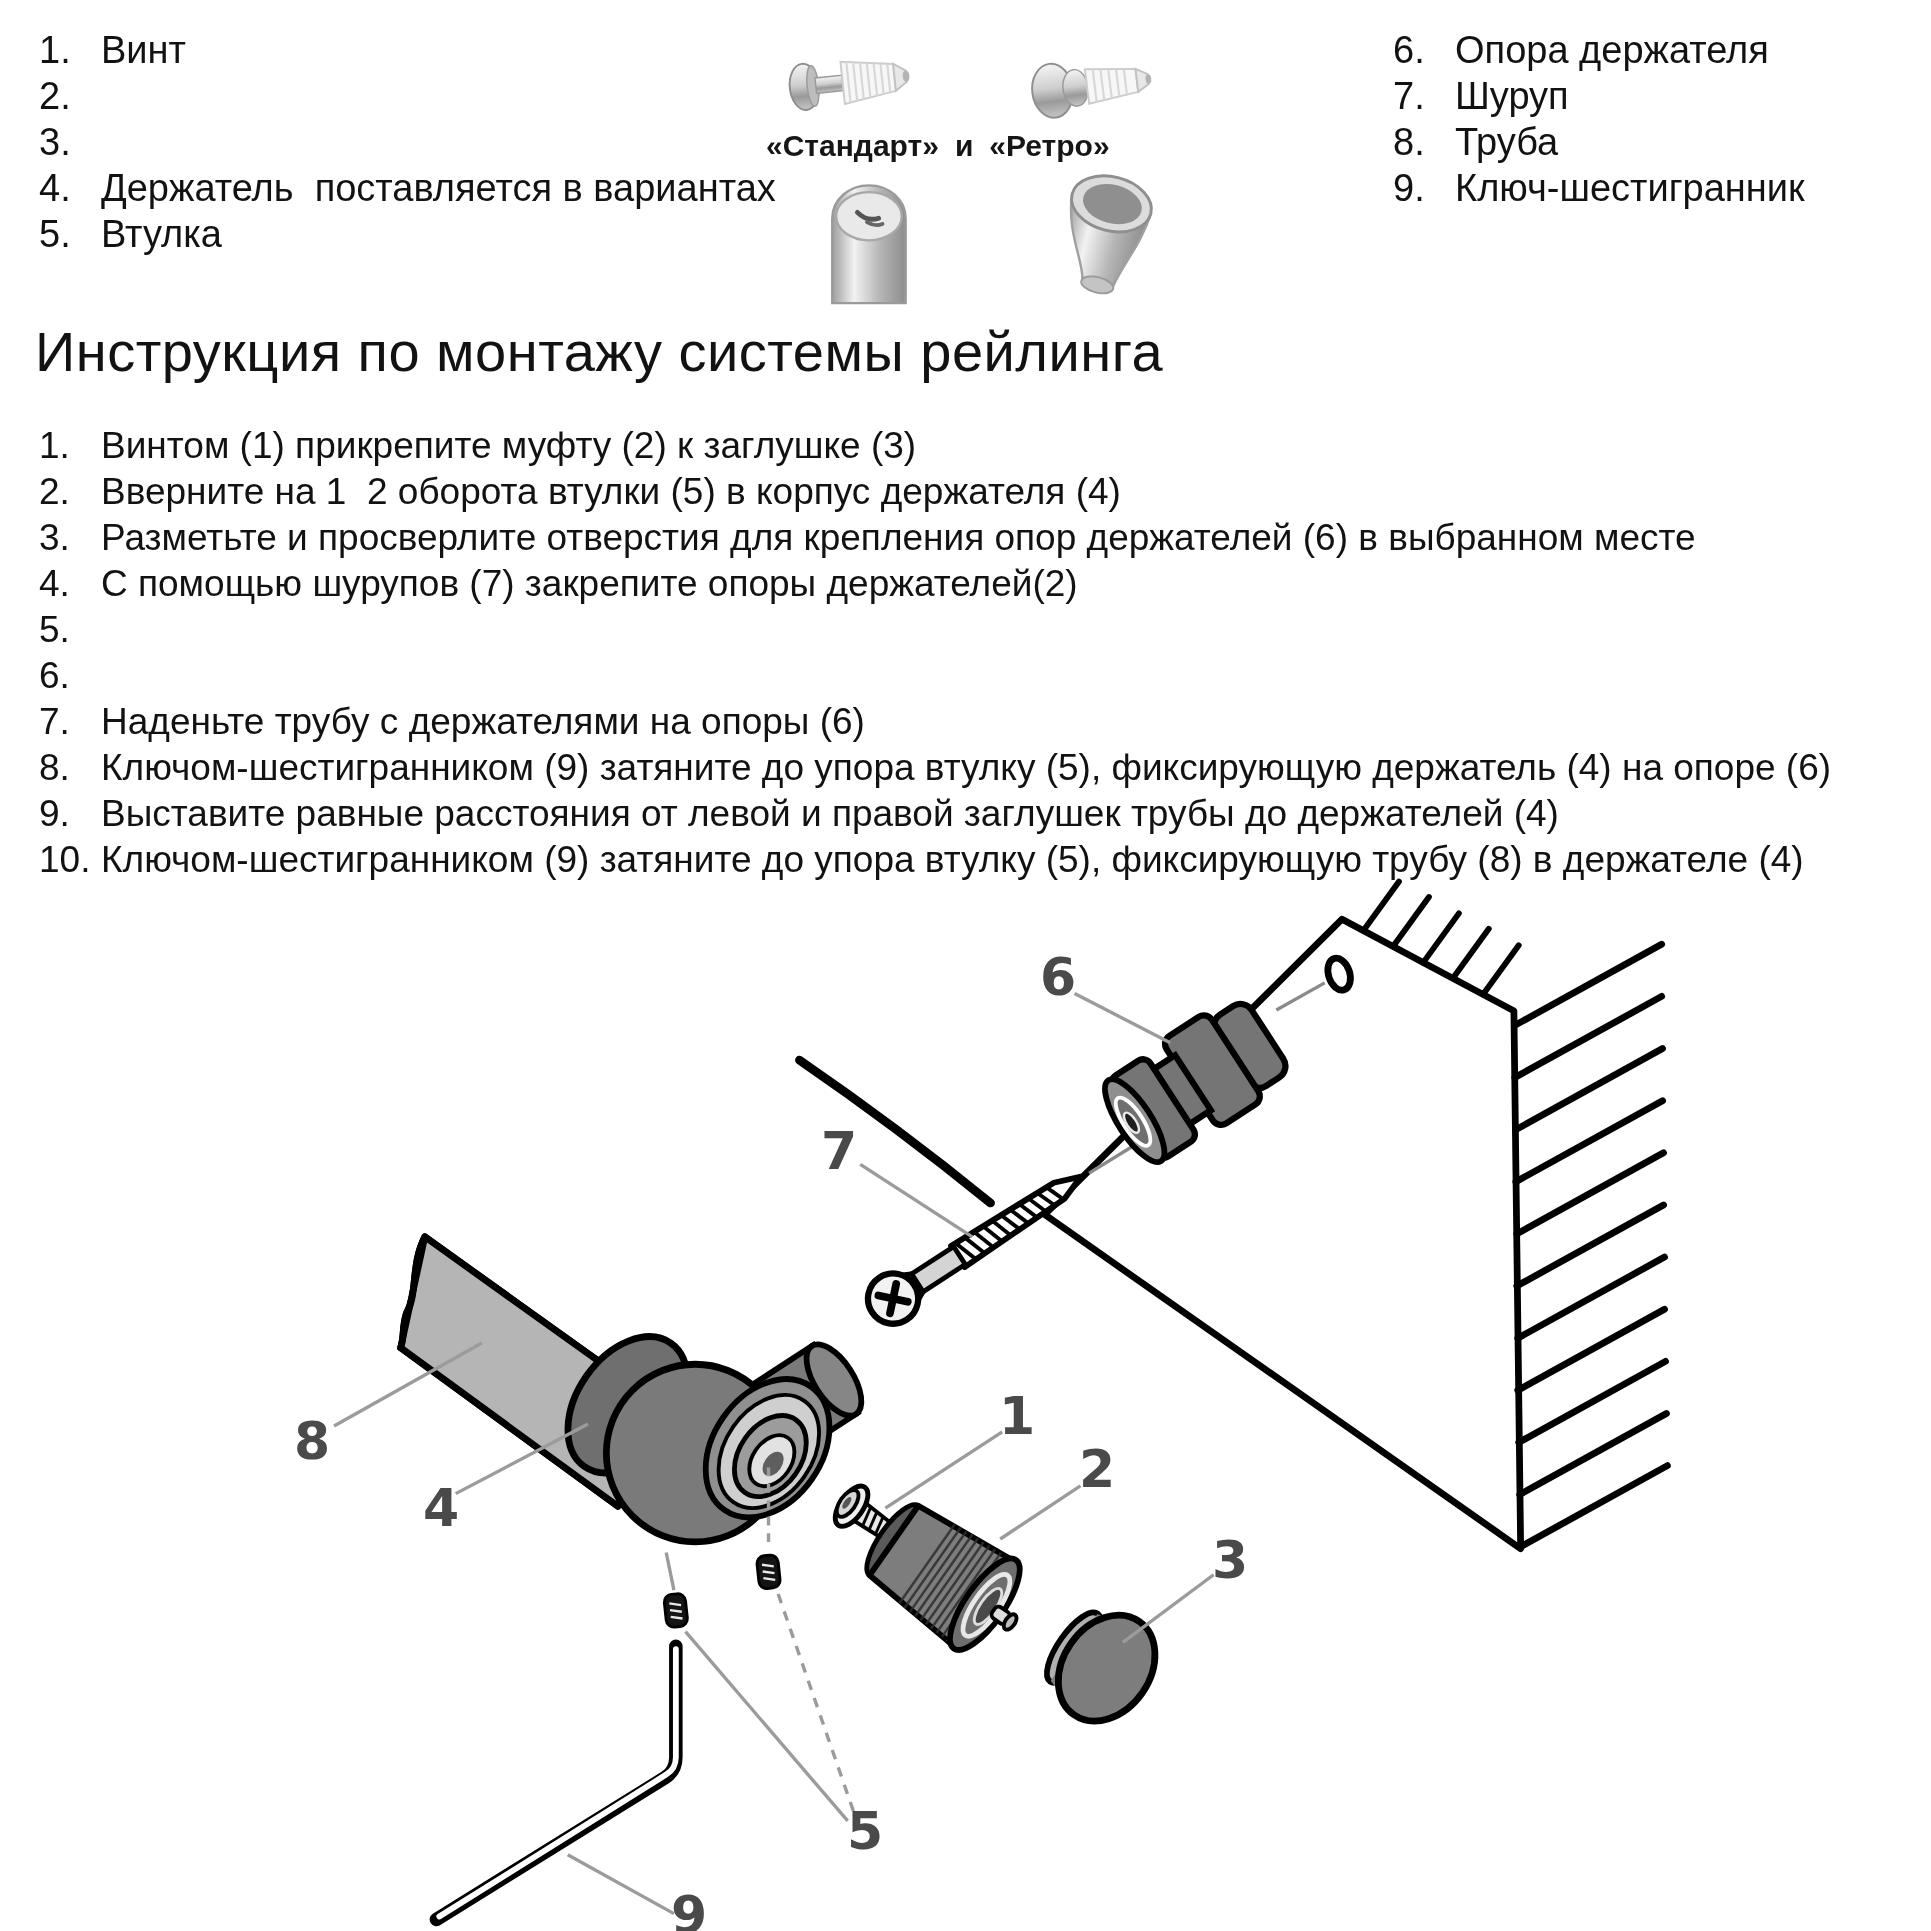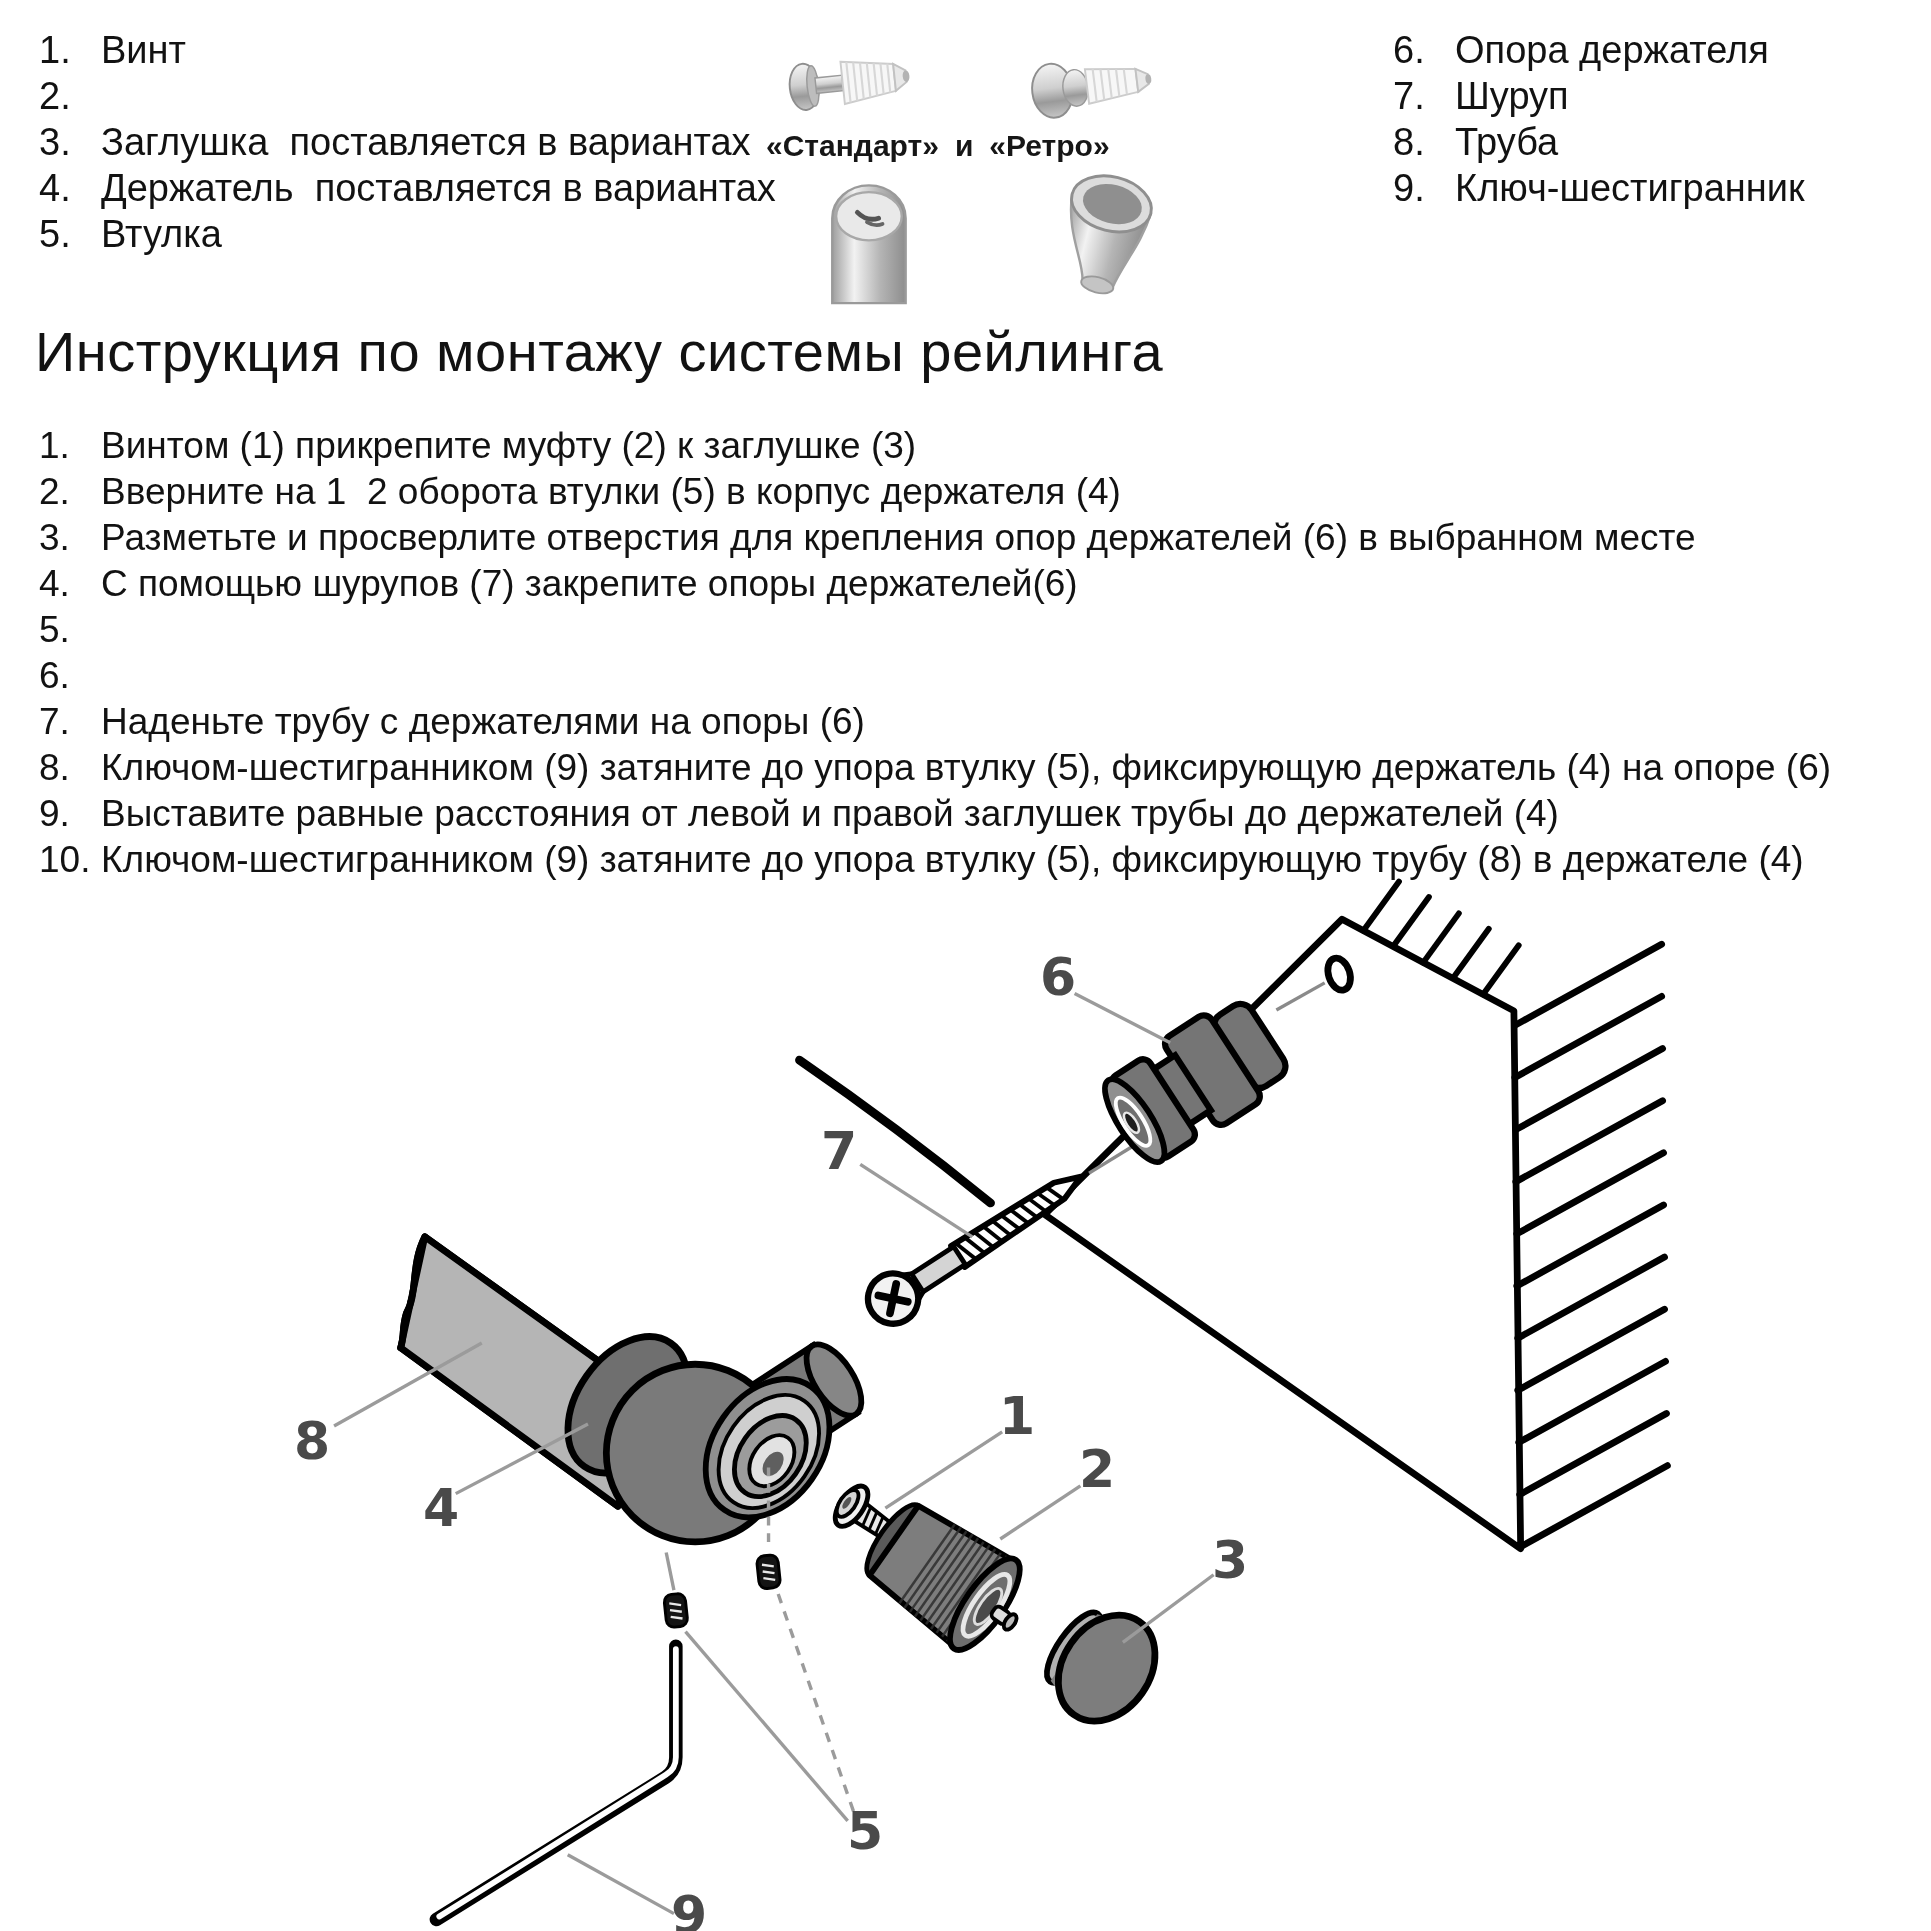--- a/index.html
+++ b/index.html
@@ -37,21 +37,20 @@
   <div class="plist" id="plist-left">
     <div class="row">
       <span class="num">1.</span>
       <span>Винт</span>
     </div>
     <div class="row">
       <span class="num">2.</span>
     </div>
     <div class="row">
       <span class="num">3.</span>
-      <span>Заглушка &nbsp;поставляется в вариантах</span>
     </div>
     <div class="row">
       <span class="num">4.</span>
       <span>Держатель &nbsp;поставляется в вариантах</span>
     </div>
     <div class="row">
       <span class="num">5.</span>
       <span>Втулка</span>
     </div>
   </div>
@@ -91,21 +90,21 @@
     <div class="row">
         <span class="num">2.</span>
         <span>Вверните на 1&nbsp; 2 оборота втулки (5) в корпус держателя (4)</span>
       </div>
     <div class="row">
         <span class="num">3.</span>
         <span>Разметьте и просверлите отверстия для крепления опор держателей (6) в выбранном месте</span>
       </div>
     <div class="row">
         <span class="num">4.</span>
-        <span>С помощью шурупов (7) закрепите опоры держателей(6)</span>
+        <span>С помощью шурупов (7) закрепите опоры держателей(2)</span>
       </div>
     <div class="row">
         <span class="num">5.</span>
       </div>
     <div class="row">
         <span class="num">6.</span>
       </div>
     <div class="row">
         <span class="num">7.</span>
         <span>Наденьте трубу с держателями на опоры (6)</span>

